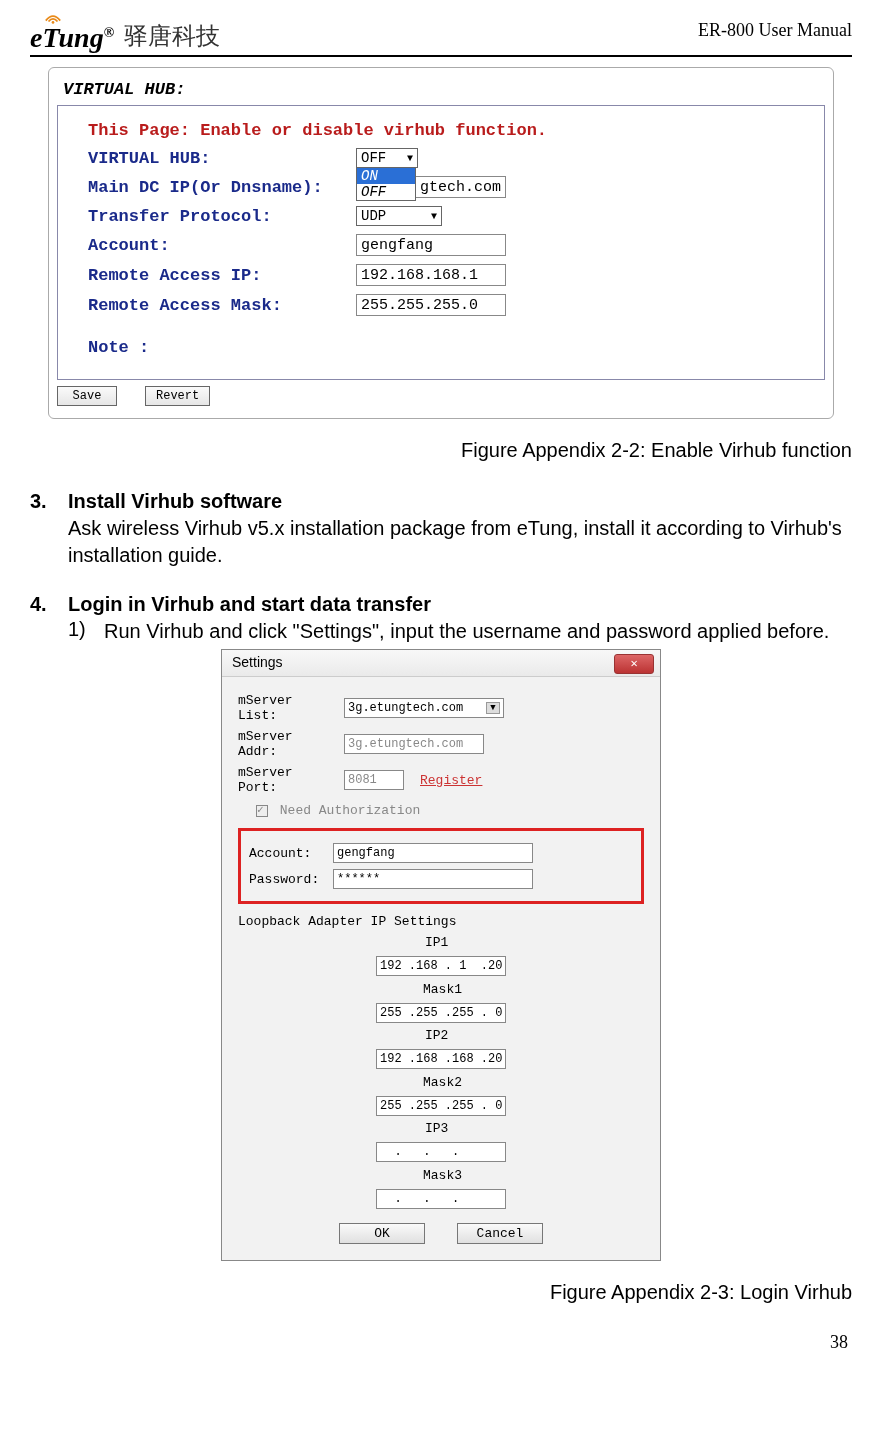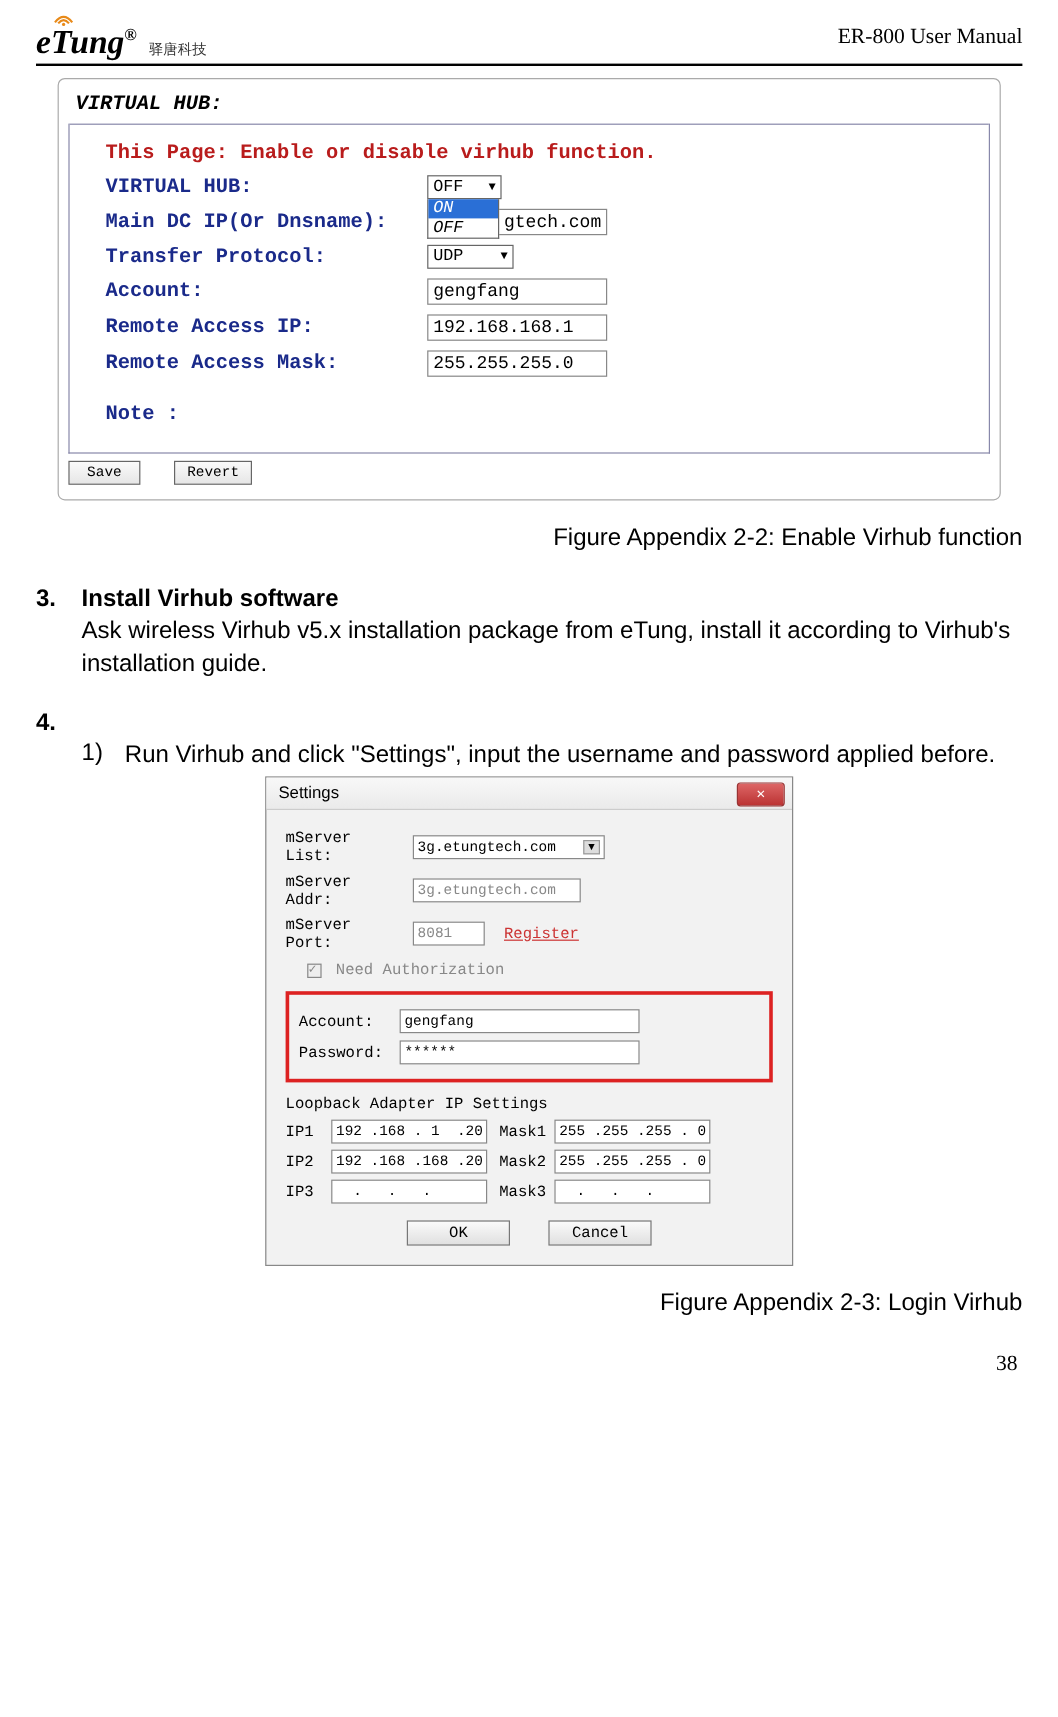--- a/index.html
+++ b/index.html
@@ -36,21 +36,21 @@
     position: relative;
   }
   .logo-wifi {
     position: relative;
     width: 18px;
     height: 18px;
     display: inline-block;
   }
   .logo-cn {
     font-family: Liberation Mono, monospace;
-    font-size: 12px;
+    font-size: 24px;
     color: #333;
     padding-bottom: 2px;
   }
   .manual-title {
     font-size: 18px;
     font-family: "Times New Roman", serif;
     padding-bottom: 2px;
   }
   
   .screenshot1 {
@@ -318,20 +318,21 @@
     margin: 4px 0 10px 0;
   }
   .s2-section {
     margin: 10px 0 6px 0;
   }
   .s2-iprow {
     display: flex;
     align-items: center;
     gap: 6px;
     margin: 5px 0;
+    flex-direction: column;
   }
   .s2-iplabel { width: 32px; }
   .s2-ipinput {
     font-family: "Courier New", monospace;
     font-size: 12px;
     border: 1px solid #888;
     background: #fff;
     padding: 1px 3px;
     height: 20px;
     width: 130px;
@@ -404,21 +405,21 @@
       </div>
 
       <div class="s1-row" style="margin-top:4px;">
         <div class="s1-label">Main DC IP(Or Dnsname):</div>
         <input class="s1-input" style="text-align: right; width: 150px;" value="gtech.com">
       </div>
 
 
       <div class="s1-row">
         <div class="s1-label">Transfer Protocol:</div>
-        <div class="s1-dd-box" style="width:72px;">
+        <div class="s1-dd-box" style="width:86px;">
           <div class="s1-dd-val">
             <span>UDP</span>
             <span class="s1-dd-caret">▼</span>
           </div>
         </div>
       </div>
 
       <div class="s1-row">
         <div class="s1-label">Account:</div>
         <input class="s1-input" value="gengfang" style="">
@@ -445,20 +446,21 @@
   <div class="caption">Figure Appendix 2-2: Enable Virhub function</div>
 
   <div class="list-row">
     <div class="list-num">3.</div>
     <div class="list-head">Install Virhub software</div>
   </div>
   <div class="list-body">Ask wireless Virhub v5.x installation package from eTung, install it according to Virhub's installation guide.</div>
 
   <div class="list-row">
     <div class="list-num">4.</div>
+    <div class="list-head">Login in Virhub and start data transfer</div>
   </div>
   <div class="sub-row">
     <div class="sub-num">1)</div>
     <div class="sub-body">Run Virhub and click "Settings", input the username and password applied before.</div>
   </div>
 
   <div class="screenshot2">
     <div class="s2-titlebar">
       <span class="s2-title">Settings</span>
       <span class="s2-close">✕</span>

